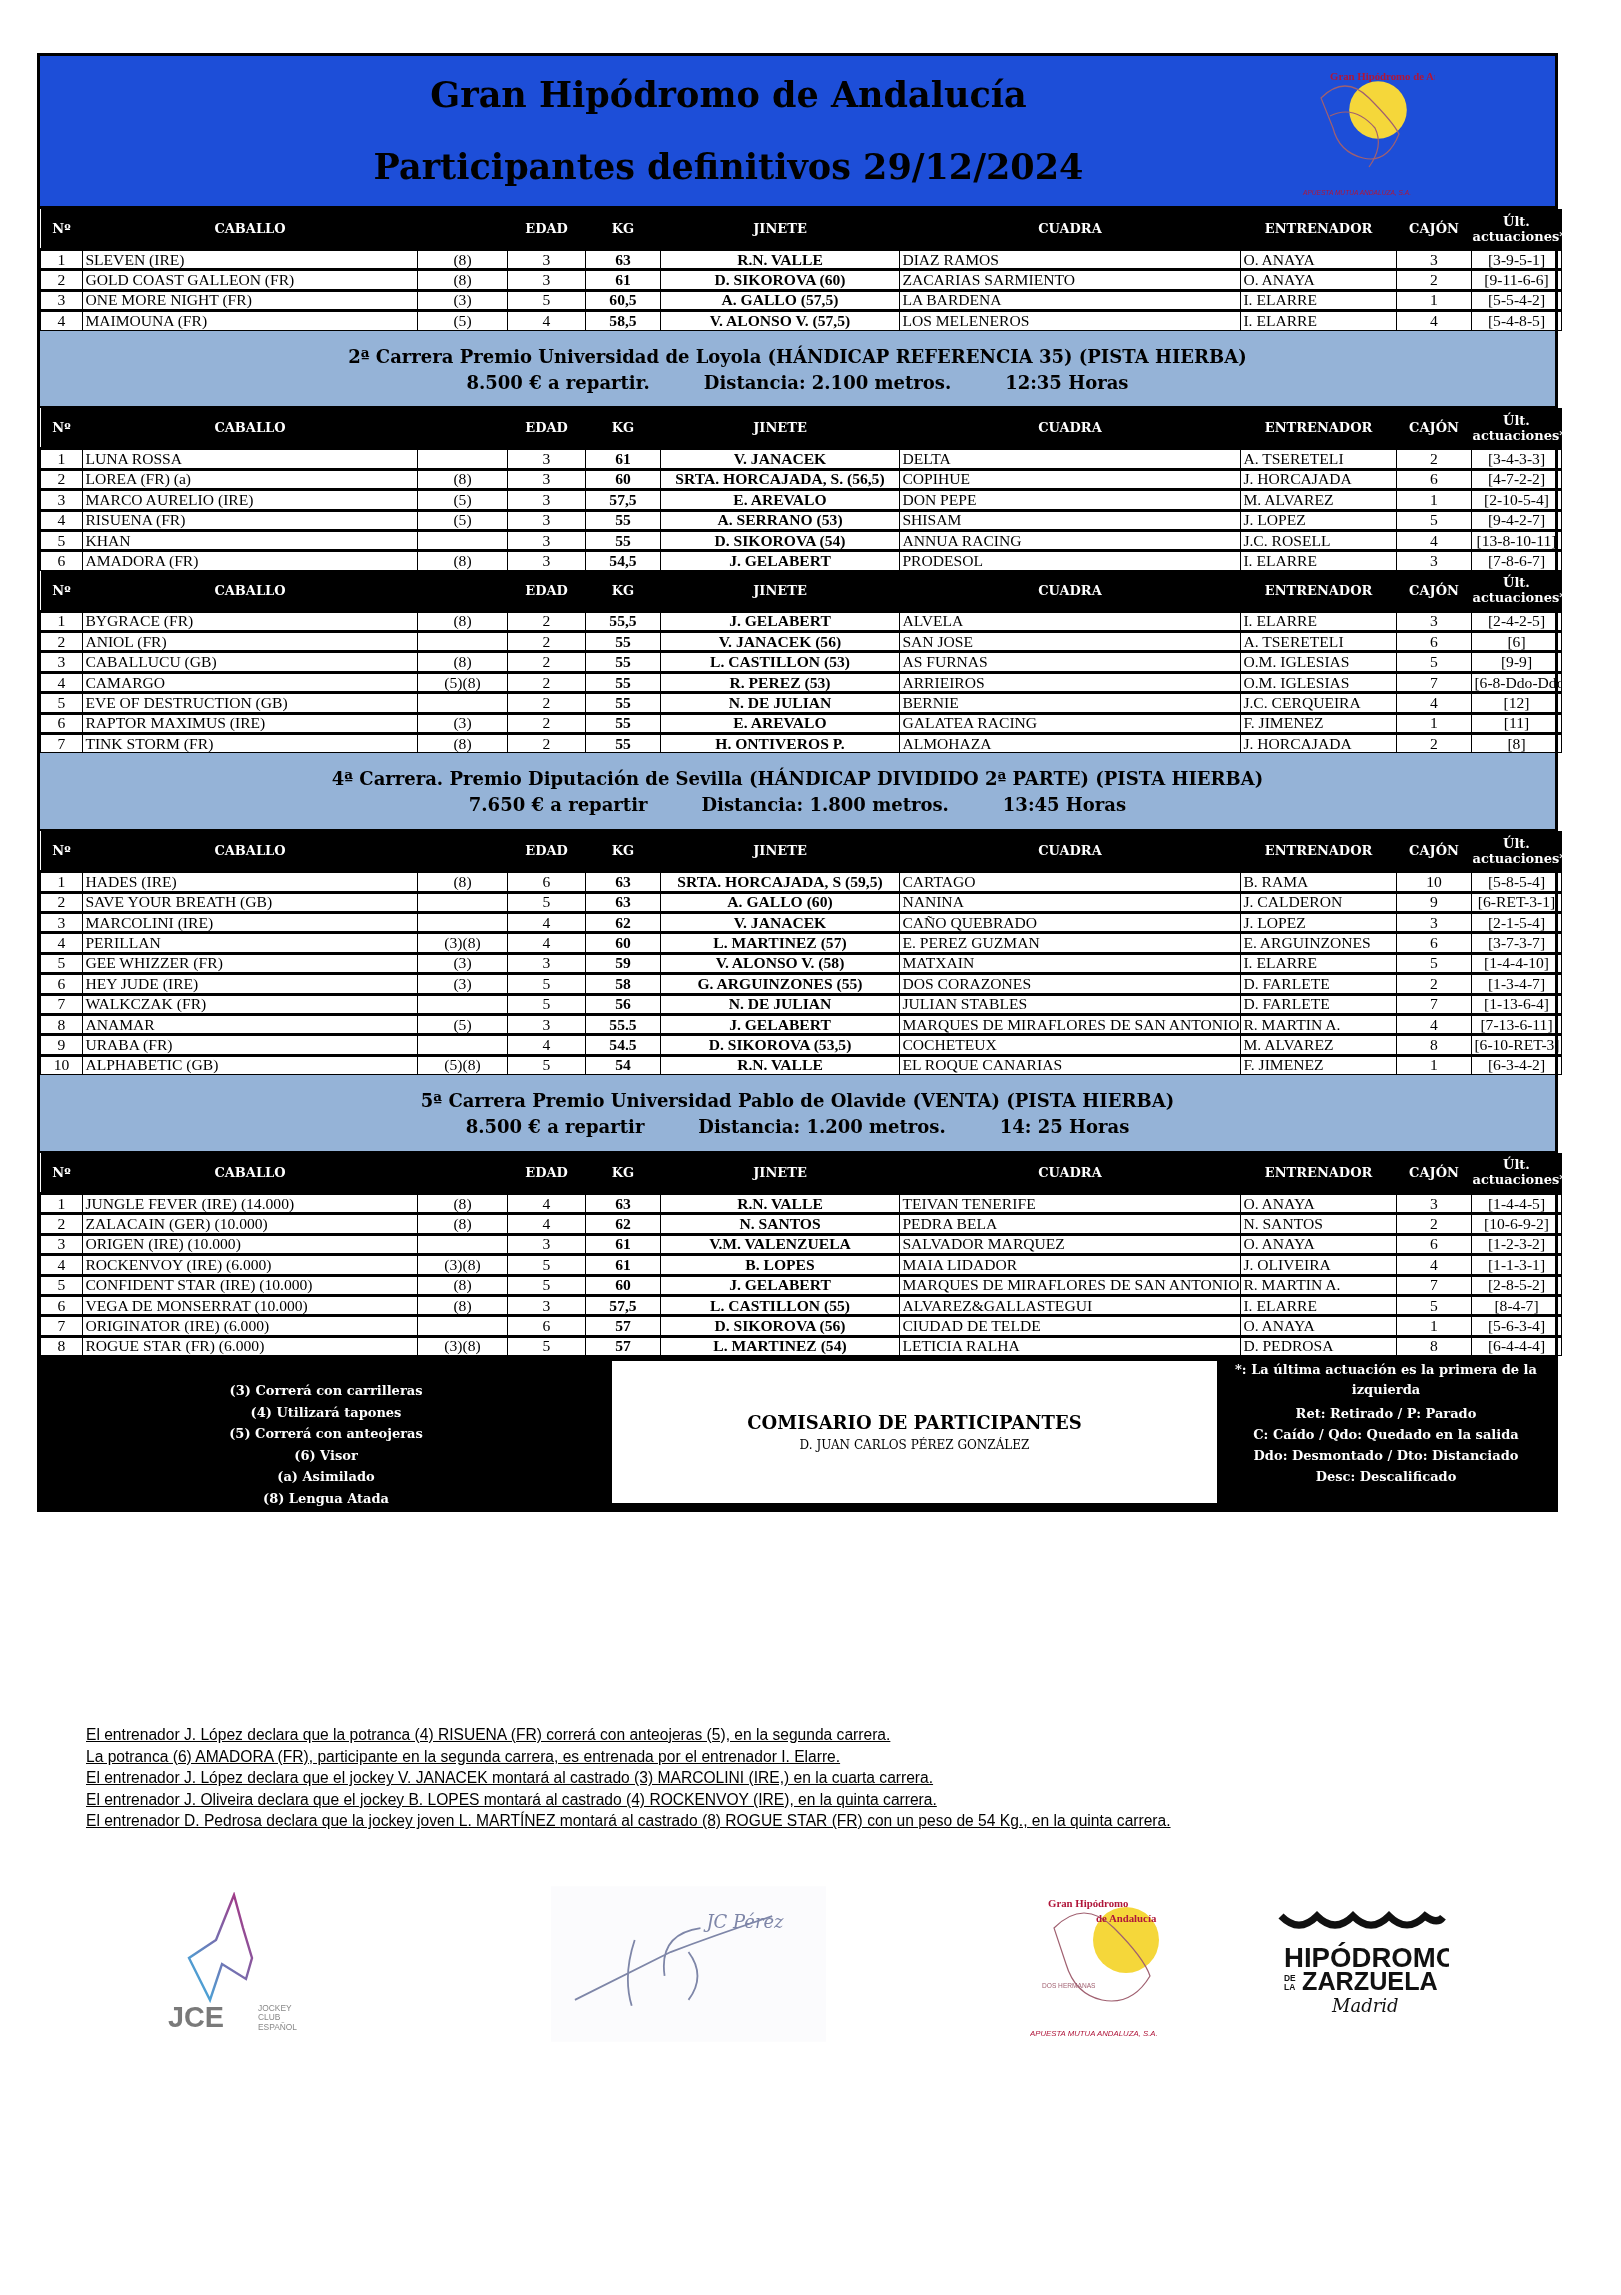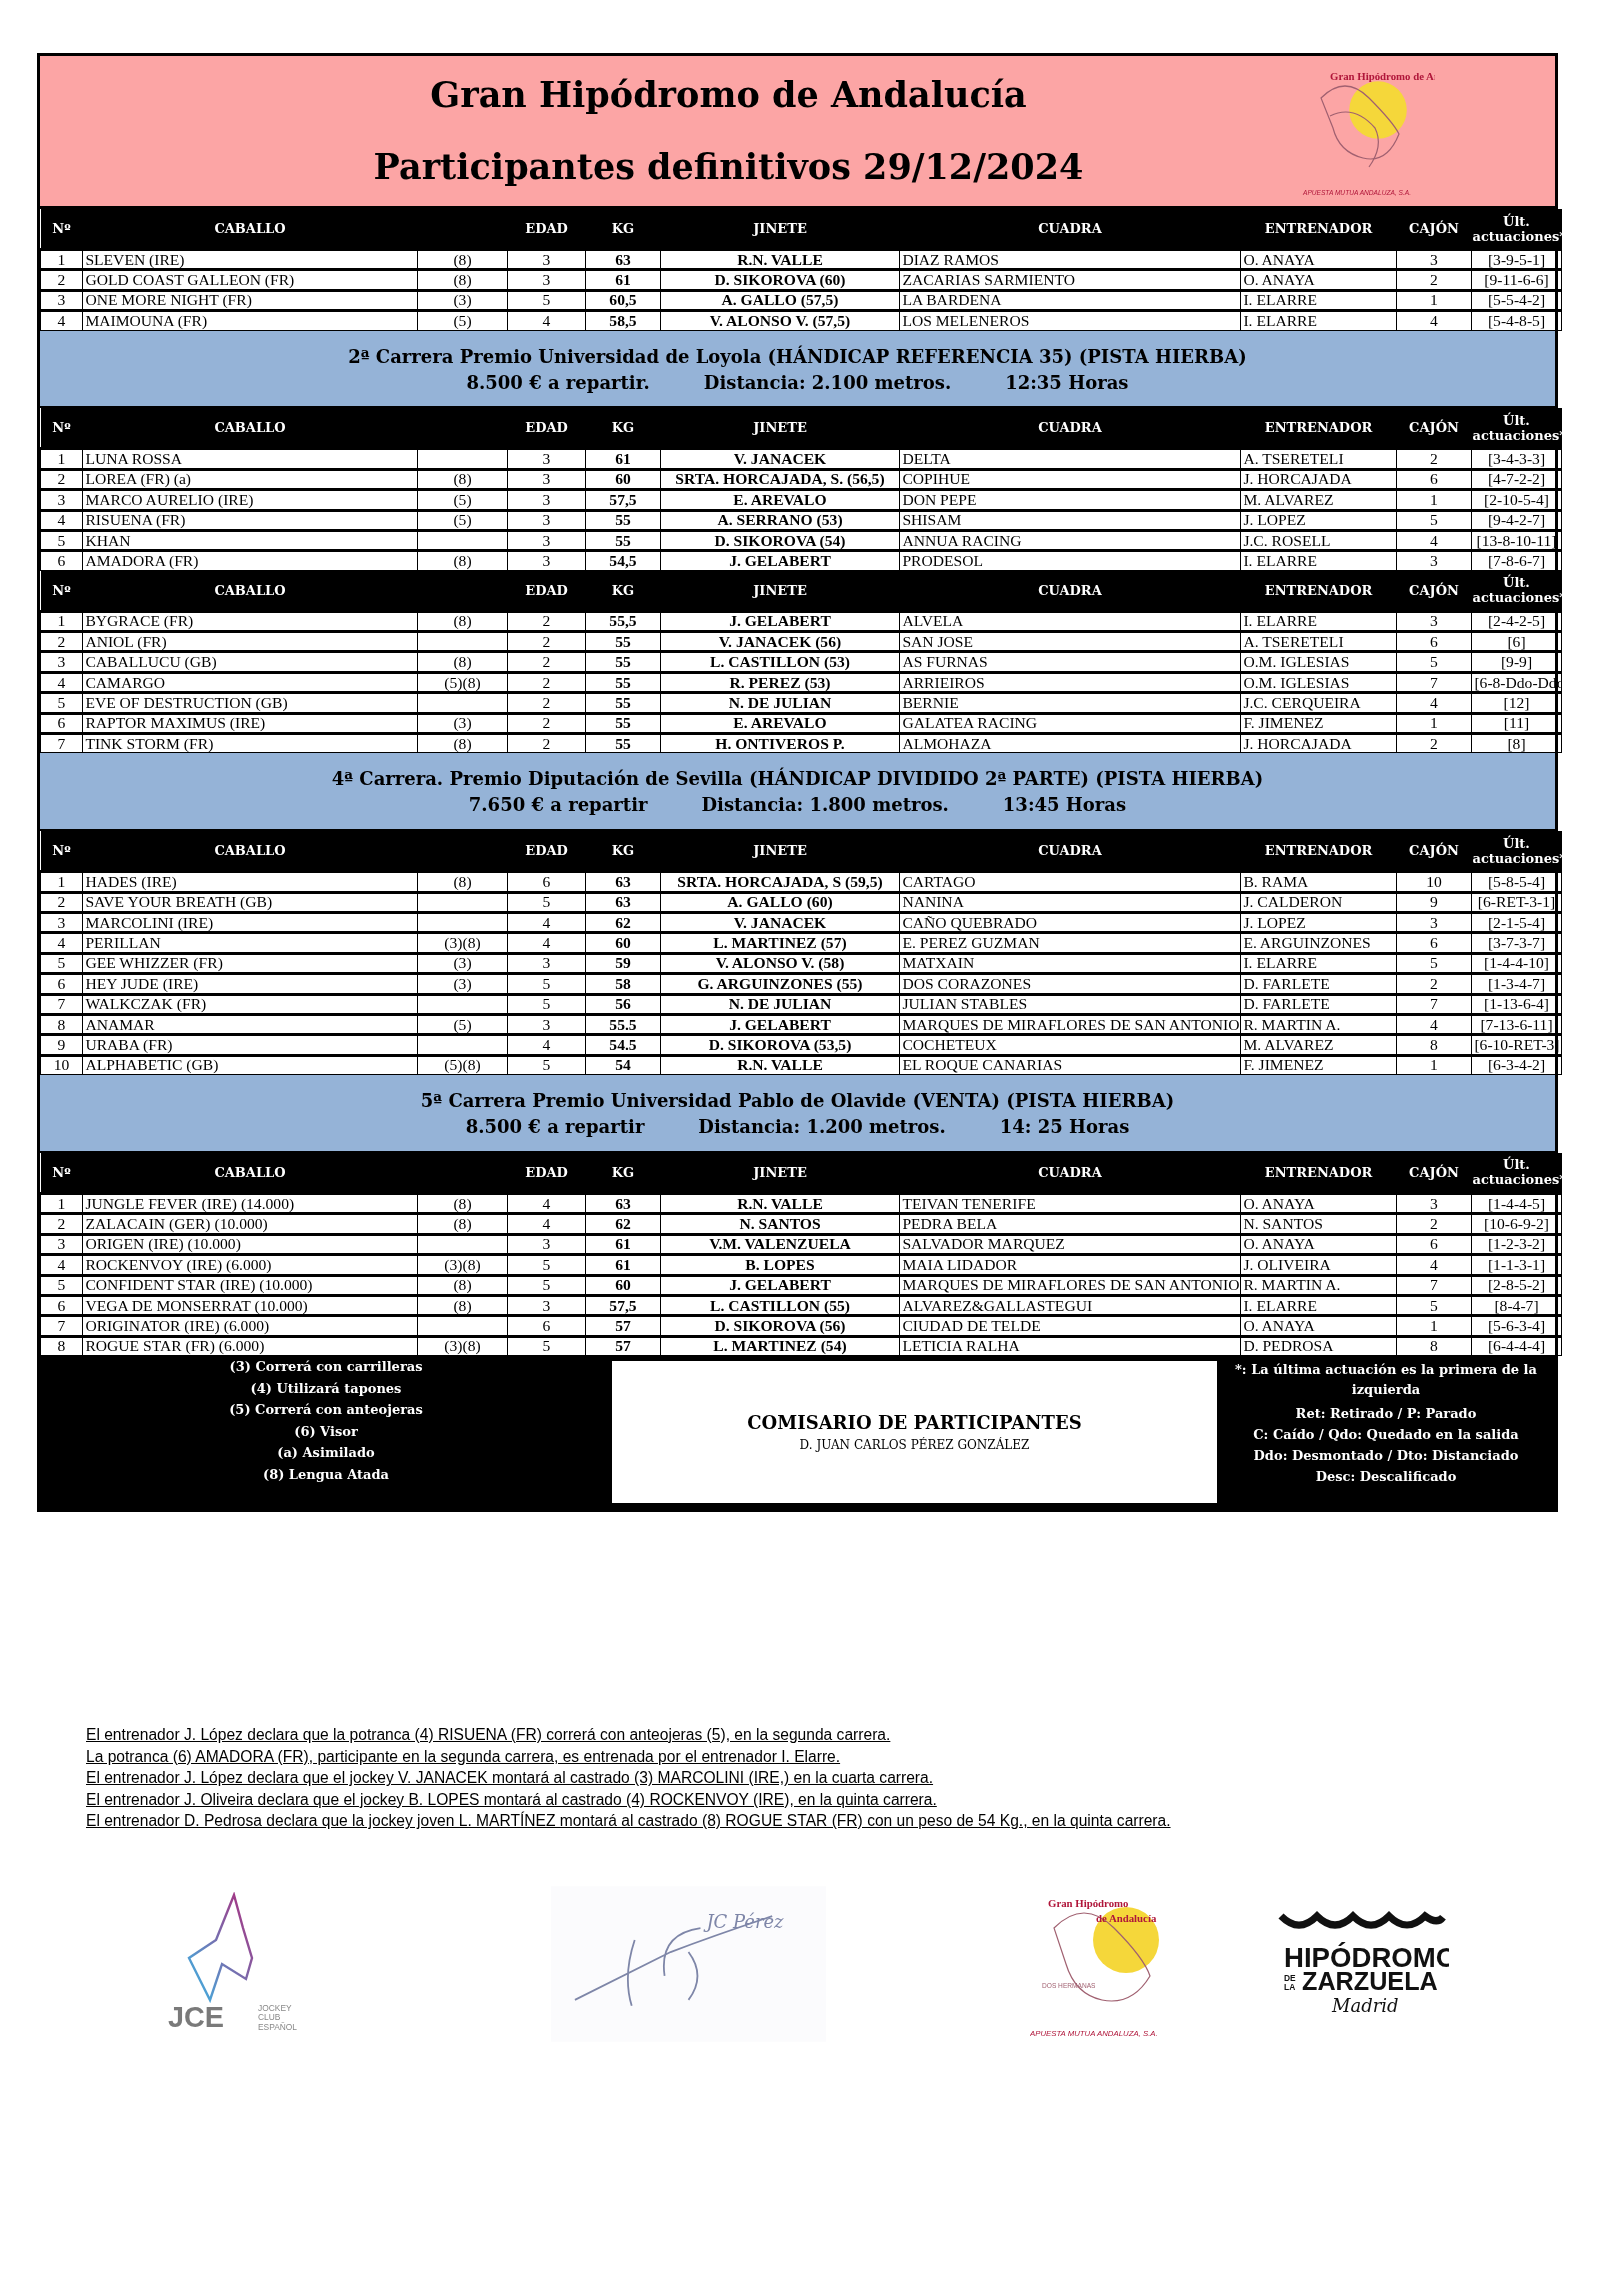--- a/index.html
+++ b/index.html
@@ -1,30 +1,30 @@
 <!DOCTYPE html>
 <html style="font-size:9.6px"><head>
 <meta charset="utf-8">
 <style>
   html, body { margin:0; padding:0; background:#ffffff; }
   body { width:1622px; height:2295px; position:relative; font-family:"Liberation Serif", serif; color:#000; overflow:hidden; }
   .sheet { position:absolute; left:37px; top:53px; width:1521px; border:3.6px solid #000; box-sizing:border-box; }
-  .top-header { height:150px; position:relative; background:#fca5a5; border-bottom:3.6px solid #000; }
+  .top-header { height:150px; position:relative; background:#1d4ed8; border-bottom:3.6px solid #000; }
   .title1 { position:absolute; left:0; width:1377px; top:18px; text-align:center; font-size:35px; font-weight:bold; font-family:"DejaVu Serif", serif; }
   .title2 { position:absolute; left:0; width:1377px; top:90px; text-align:center; font-size:35px; font-weight:bold; font-family:"DejaVu Serif", serif; }
   .logo-top { position:absolute; right:120px; top:6px; width:138px; height:138px; }
   .race-band { background:#95b3d7; text-align:center; font-weight:bold; font-family:"DejaVu Serif", serif; font-size:18px; padding:13px 0 10.8px 0; border-bottom:2.4px solid #000; line-height:26px; }
   .race-band .sub span { display:inline-block; margin:0 27px; }
   table.race { width:100%; border-collapse:collapse; table-layout:fixed; font-size:15.6px; font-family:"Liberation Serif", serif; }
   table.race th { background:#000; color:#fff; font-weight:bold; font-size:13px; height:37px; font-family:"DejaVu Serif", serif; }
   table.race td { border:1.8px solid #000; border-top-width:3px; height:17.4px; padding:0 2.4px; white-space:nowrap; overflow:hidden; line-height:16px; }
   table.race td.c { text-align:center; }
   table.race td.b { font-weight:bold; text-align:center; }
   .footer { display:flex; height:153px; background:#000; }
-  .legend-left { width:572px; color:#fff; text-align:center; font-weight:bold; font-family:"DejaVu Serif", serif; font-size:13px; line-height:21.6px; }
+  .legend-left { width:572px; color:#fff; text-align:center; font-weight:bold; font-family:"DejaVu Serif", serif; font-size:13px; padding-top:24px; line-height:21.6px; }
   .commissioner { width:605px; background:#fff; margin:4.8px 0 6px 0; text-align:center; font-family:"DejaVu Serif", serif; padding-top:51px; box-sizing:border-box; }
   .commissioner .t1 { font-weight:bold; font-size:18px; }
   .commissioner .t2 { font-size:12px; margin-top:4.8px; }
   .legend-right { flex:1; color:#fff; text-align:center; font-weight:bold; font-family:"DejaVu Serif", serif; font-size:13px; padding-top:3.6px; line-height:21px; }
   .notes { position:absolute; left:86px; top:1724px; font-family:"Liberation Sans", sans-serif; font-size:15.6px; line-height:21.6px;text-decoration:underline; }
   .logos { position:absolute; top:1874px; left:0; width:1622px; height:168px; }
   .logo { position:absolute; }
 </style>
 </head>
 <body>

